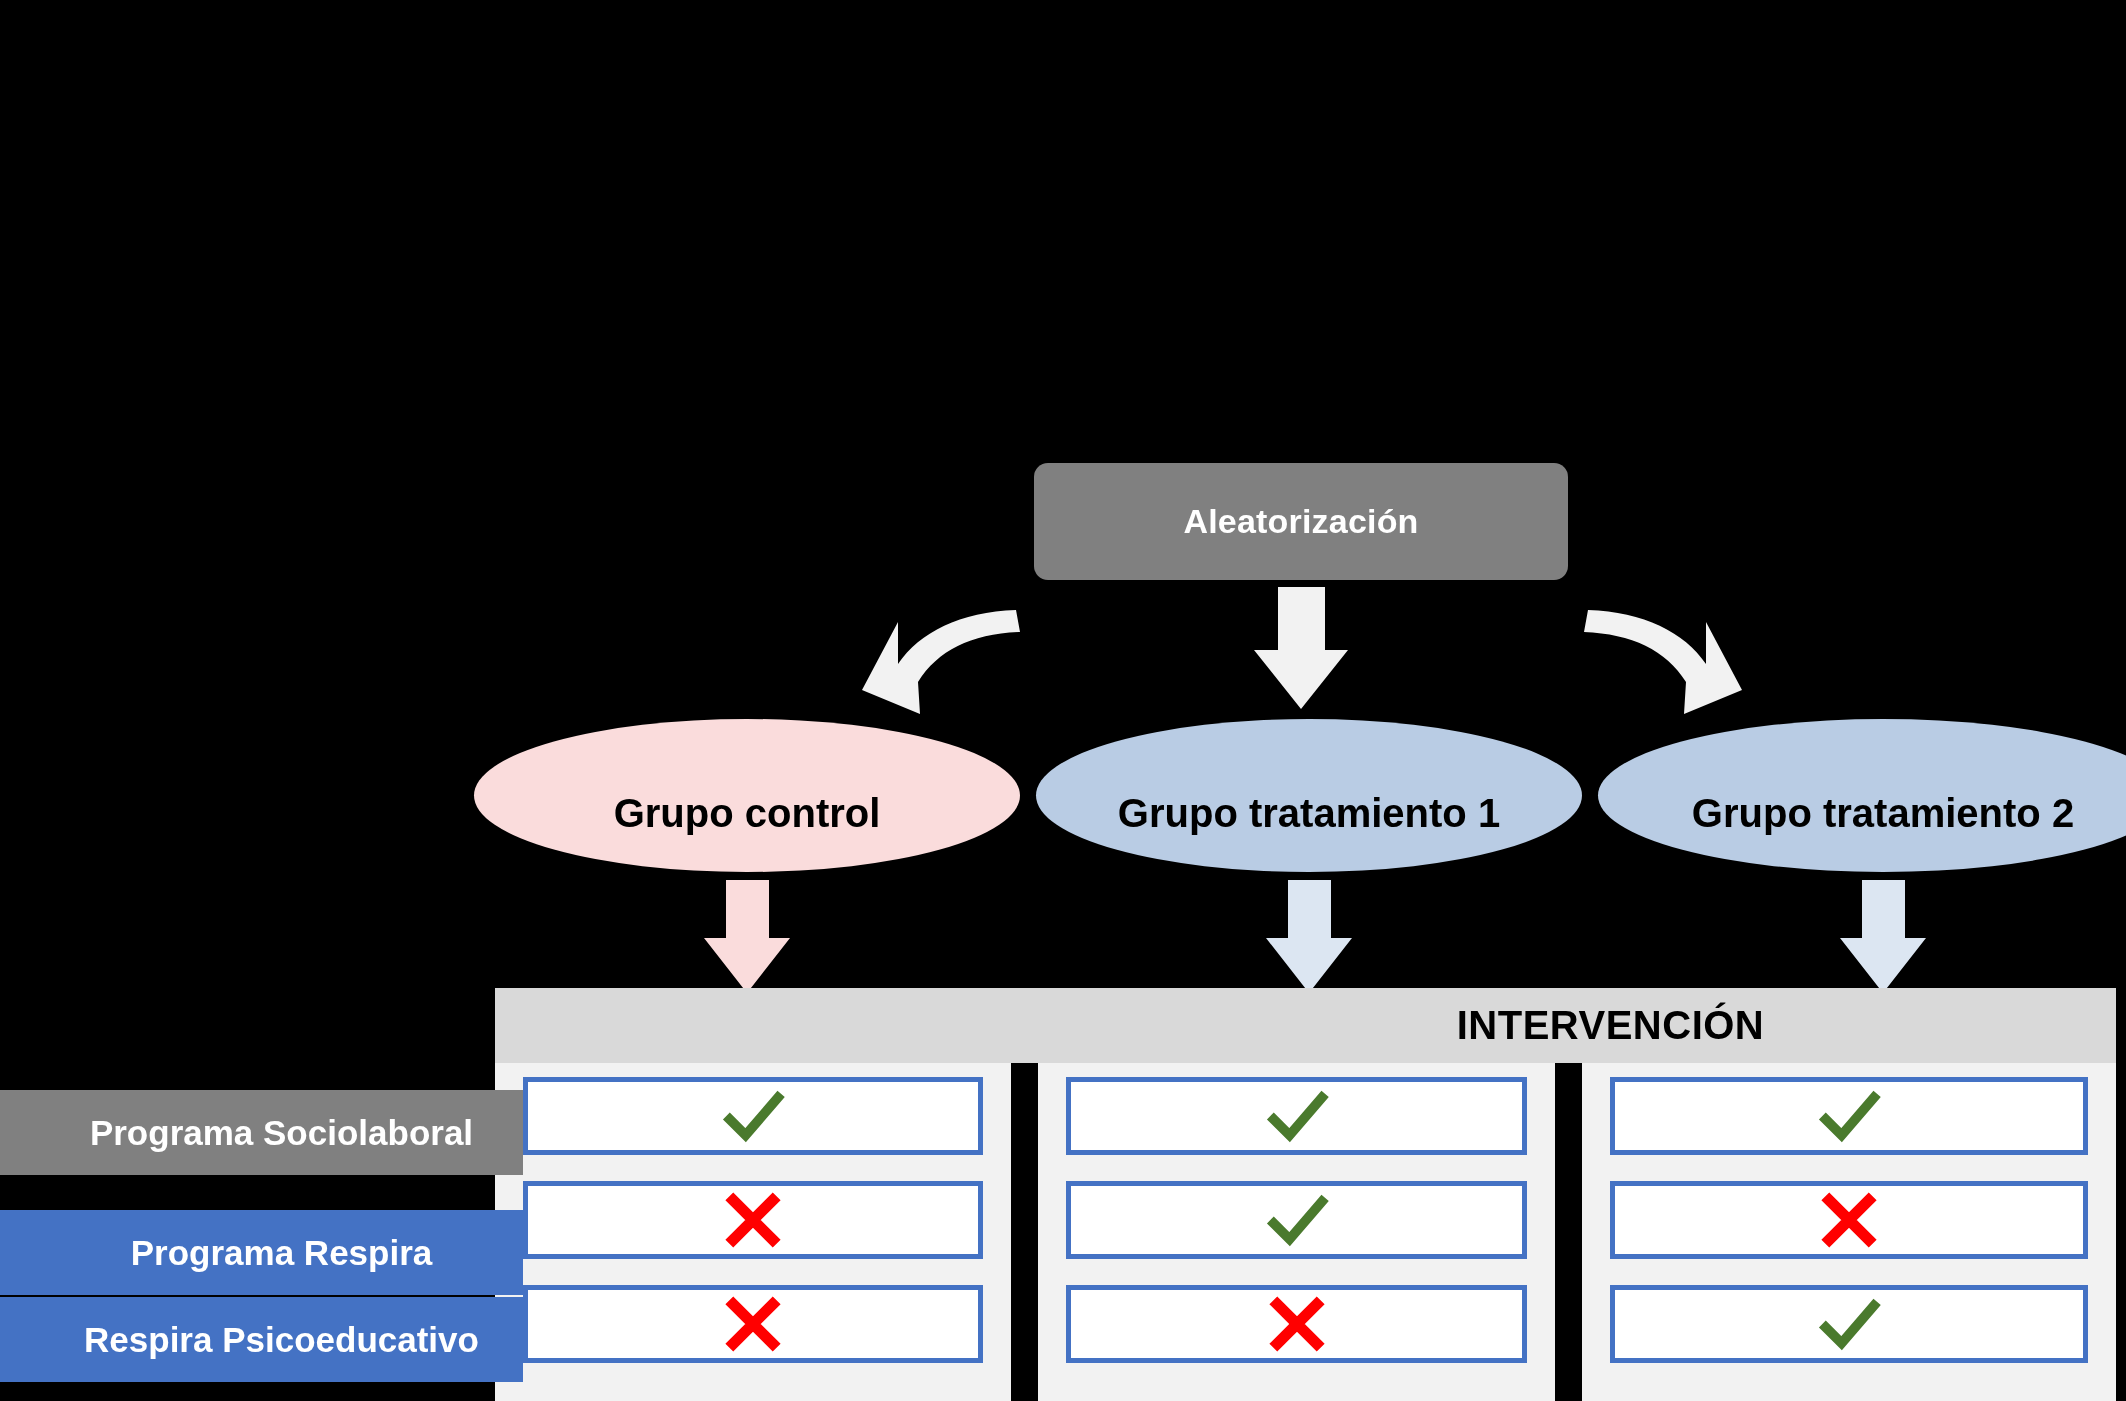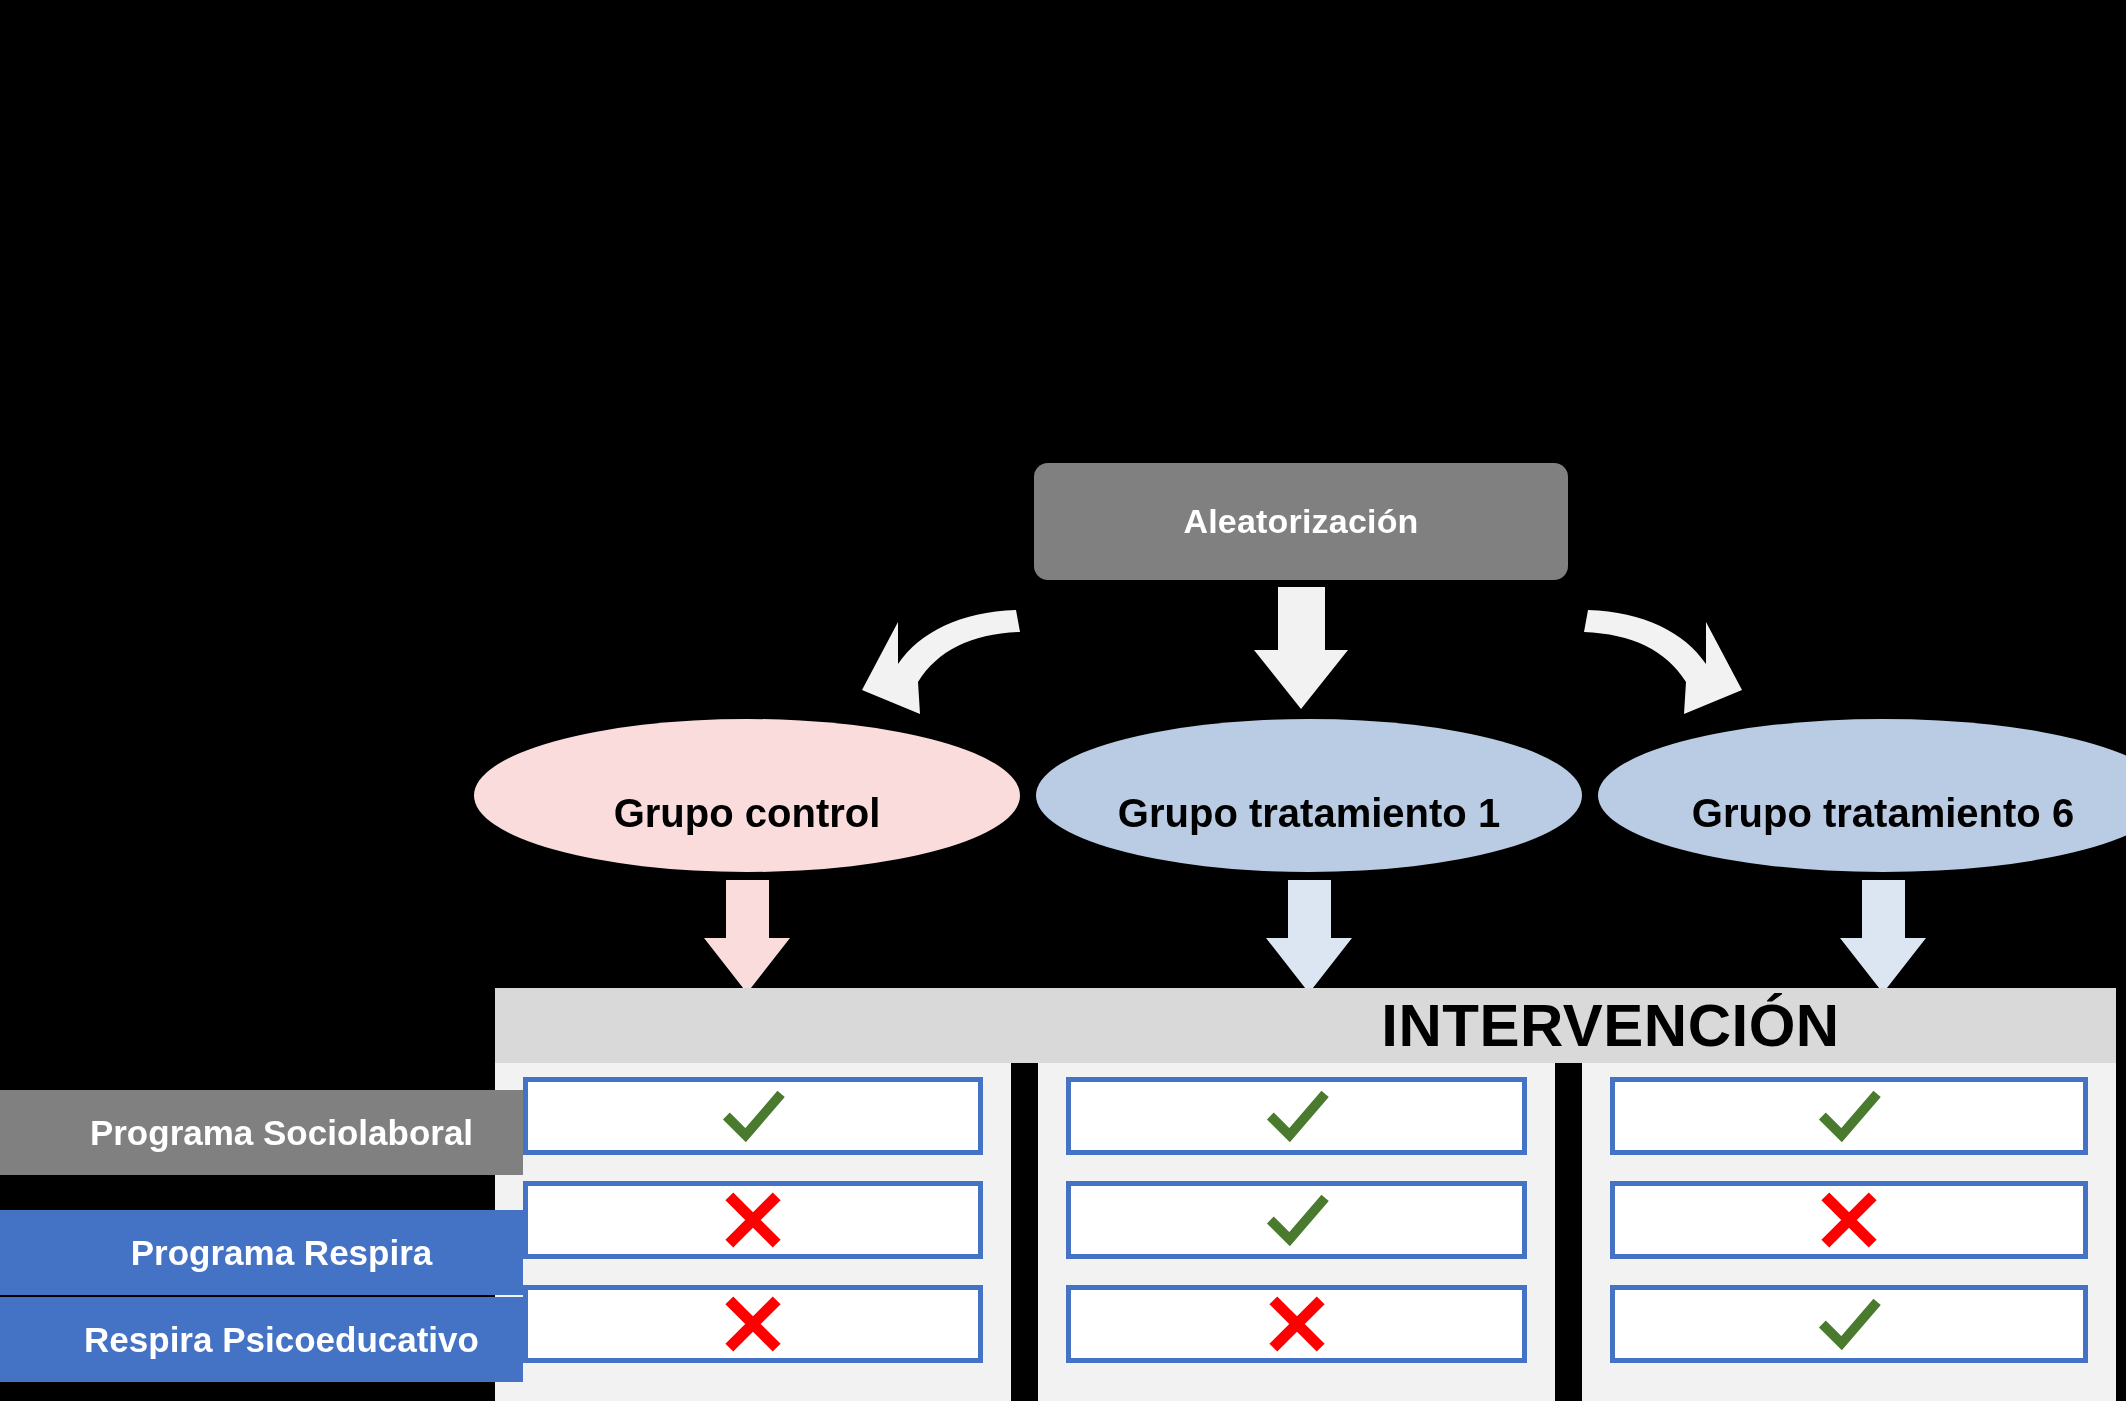--- a/index.html
+++ b/index.html
@@ -103,21 +103,21 @@
     top: 0;
     width: 1621px;
     height: 75px;
     background: #d9d9d9;
     display: flex;
     align-items: center;
     justify-content: center;
   }
   .intervention-header .label {
     color: #000000;
-    font-size: 60px;
+    font-size: 40px;
     font-weight: bold;
     letter-spacing: 0.5px;
     white-space: nowrap;
     transform: translateX(305px);
   }
 
   .cols {
     position: absolute;
     left: 0;
     top: 75px;
@@ -243,21 +243,21 @@
              Z"></path>
   </svg>
 
   <div class="group-ellipse ellipse-control">
     <span class="label">Grupo control</span>
   </div>
   <div class="group-ellipse ellipse-t1">
     <span class="label">Grupo tratamiento 1</span>
   </div>
   <div class="group-ellipse ellipse-t2">
-    <span class="label">Grupo tratamiento 6</span>
+    <span class="label">Grupo tratamiento 2</span>
   </div>
 
   <div class="intervention-panel">
     <div class="intervention-header">
       <span class="label">INTERVENCIÓN</span>
     </div>
 
     <div class="cols">
 
       <div class="col col-1">

